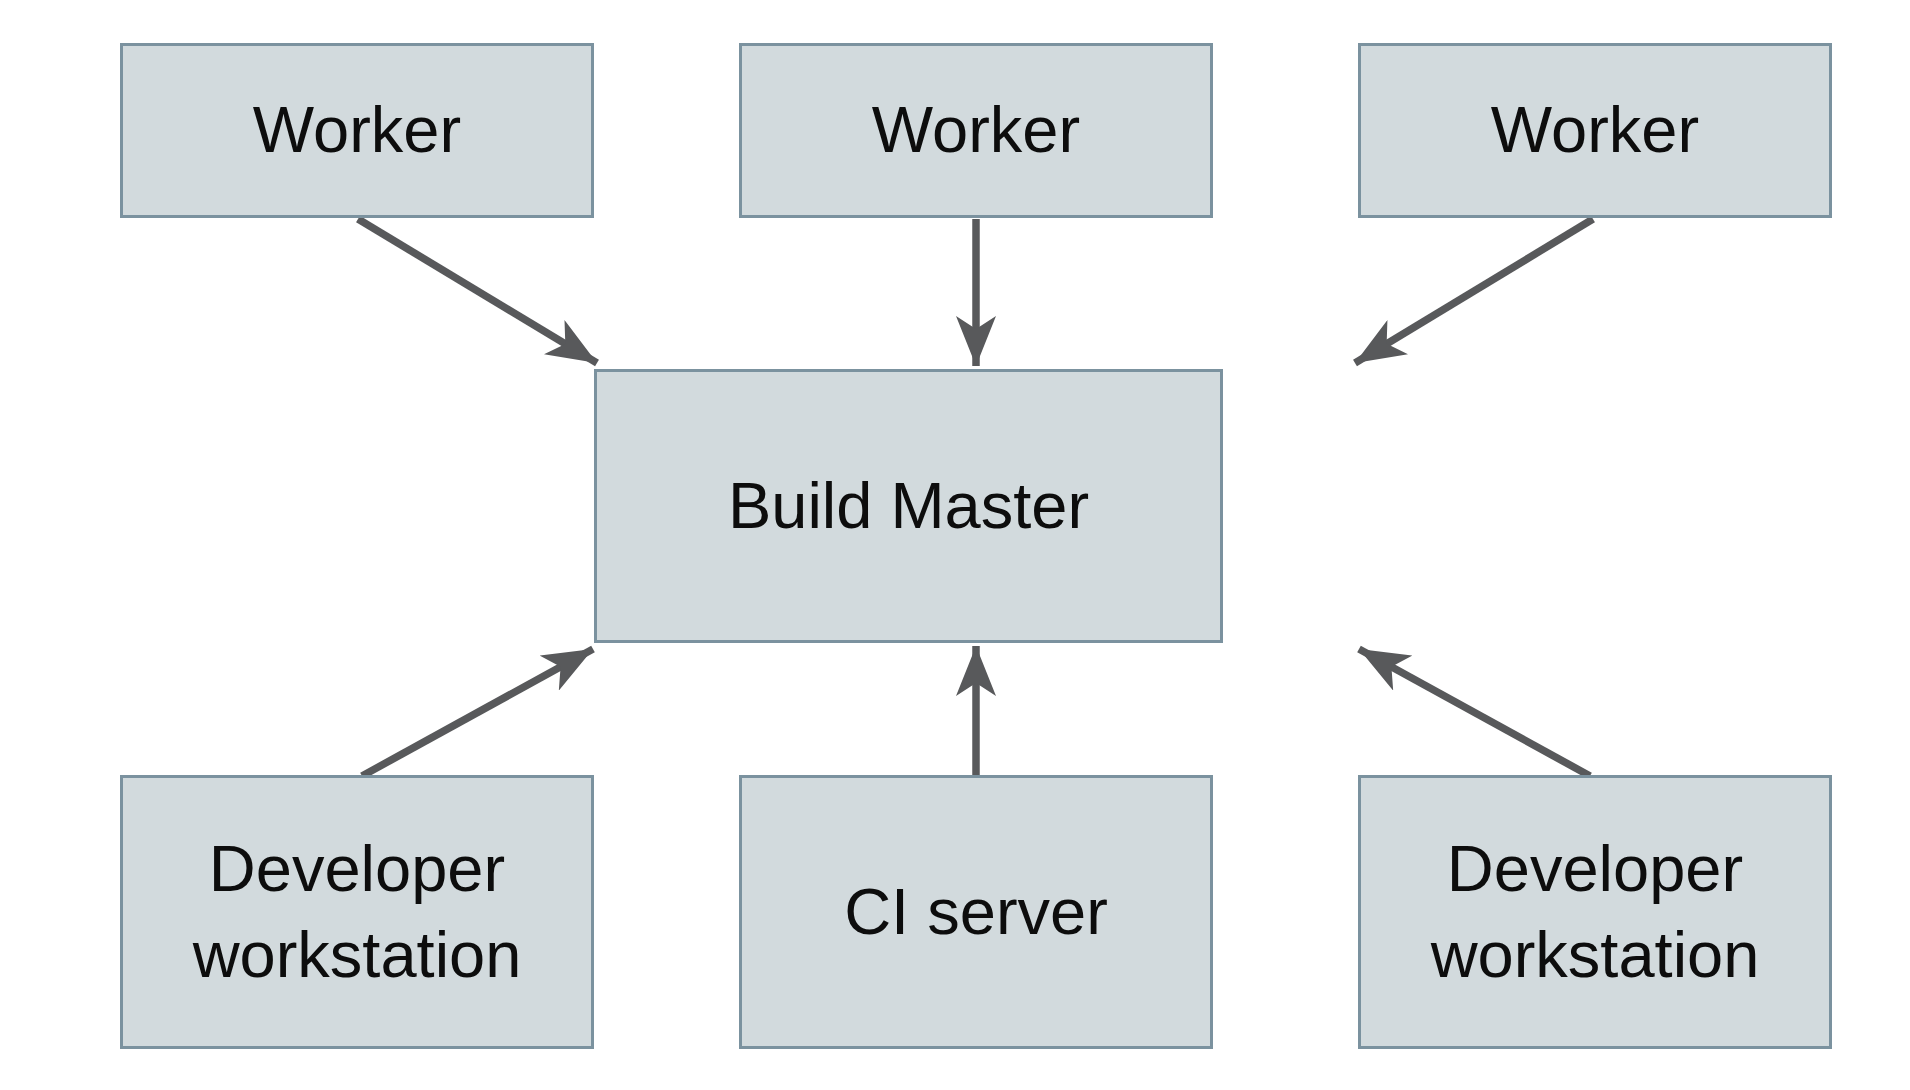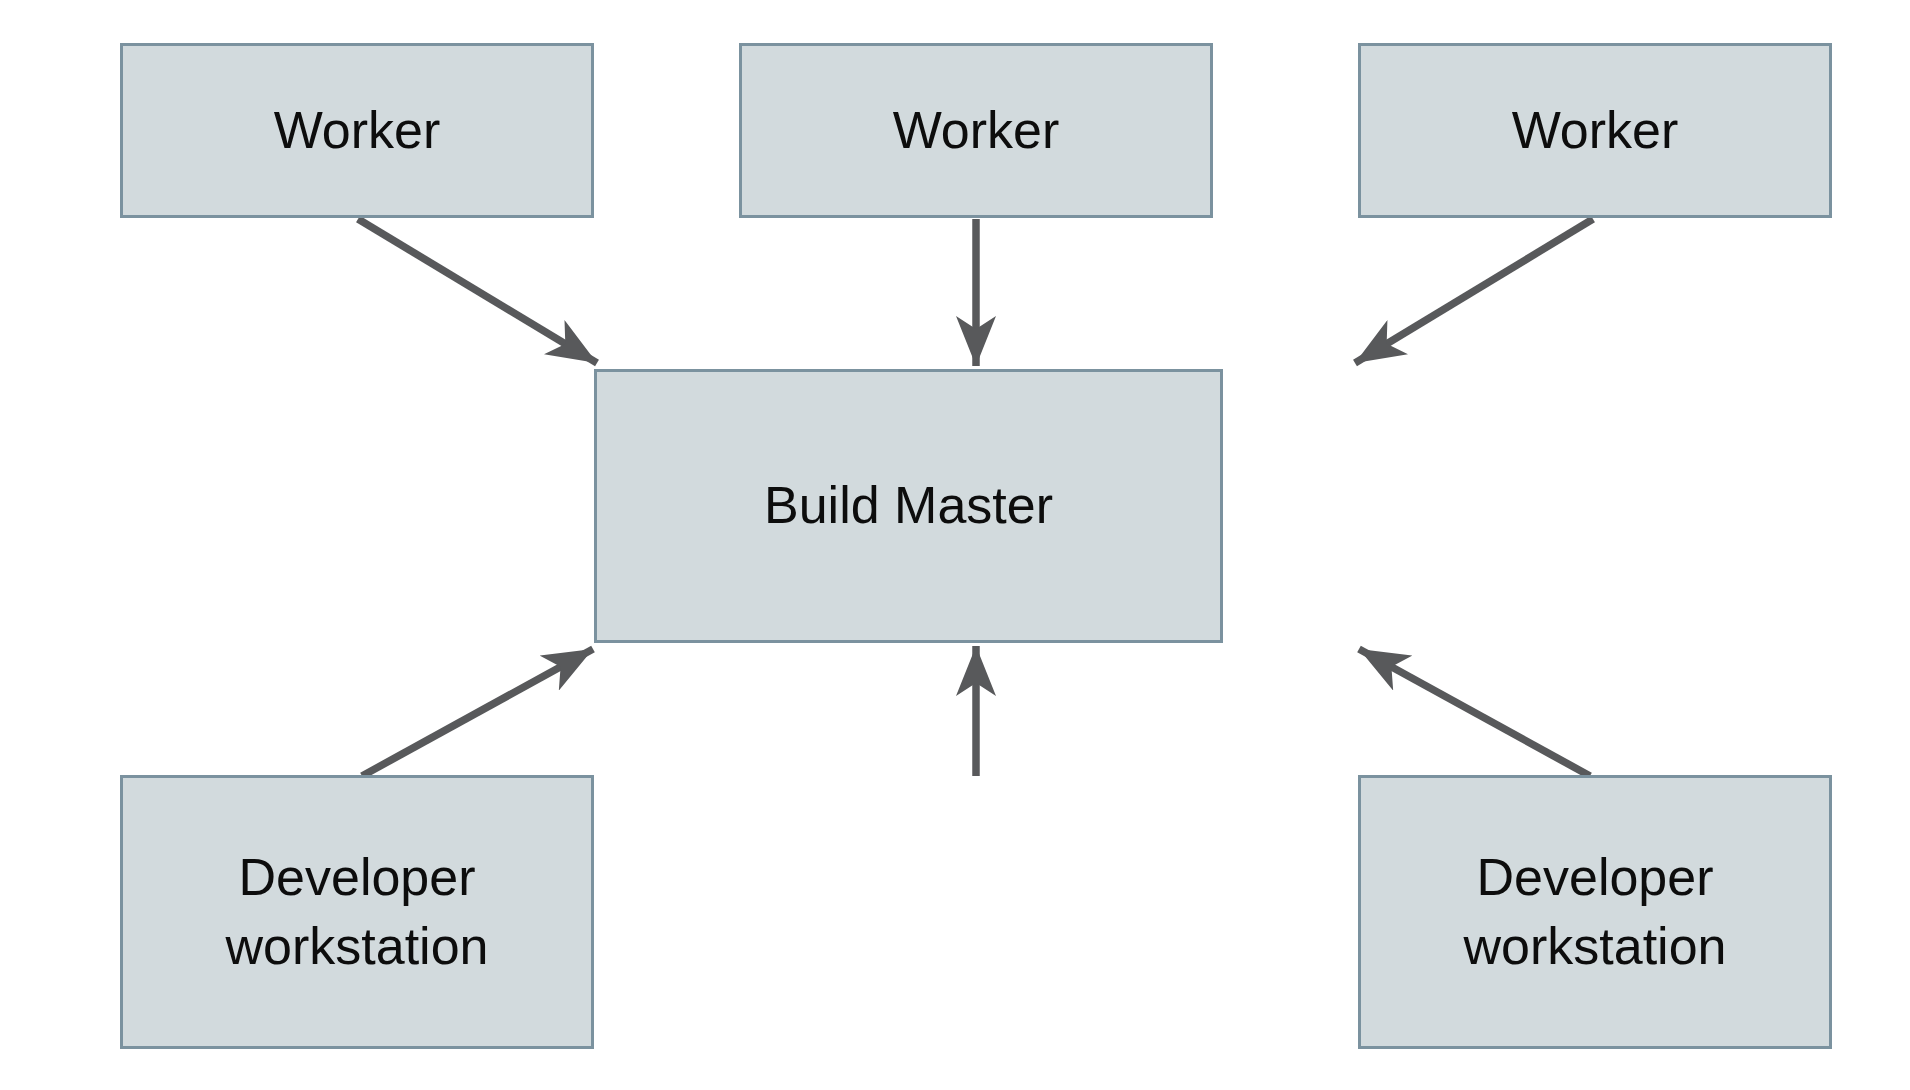--- a/index.html
+++ b/index.html
@@ -17,21 +17,21 @@
   }
   .node {
     position: absolute;
     box-sizing: border-box;
     display: flex;
     align-items: center;
     justify-content: center;
     text-align: center;
   }
   .node-label {
-    font-size: 52px;
+    font-size: 65px;
     line-height: 1.33;
     white-space: pre-line;
     letter-spacing: 0px;
     user-select: none;
   }
   #arrows {
     position: absolute;
     left: 0;
     top: 0;
     pointer-events: none;
@@ -63,17 +63,20 @@
     <div class="node" style="left: 1358px; top: 43px; width: 474px; height: 175px; background: rgb(210, 218, 221); border: 3px solid rgb(123, 146, 159);">
       <div class="node-label" style="color: rgb(13, 13, 13);">Worker</div>
     </div>
     <div class="node" style="left: 594px; top: 369px; width: 629px; height: 274px; background: rgb(210, 218, 221); border: 3px solid rgb(123, 146, 159);">
       <div class="node-label" style="color: rgb(13, 13, 13);">Build Master</div>
     </div>
     <div class="node" style="left: 120px; top: 775px; width: 474px; height: 274px; background: rgb(210, 218, 221); border: 3px solid rgb(123, 146, 159);">
       <div class="node-label" style="color: rgb(13, 13, 13);">Developer
 workstation</div>
     </div>
+    <div class="node" style="left: 739px; top: 775px; width: 474px; height: 274px; background: rgb(210, 218, 221); border: 3px solid rgb(123, 146, 159);">
+      <div class="node-label" style="color: rgb(13, 13, 13);">CI server</div>
+    </div>
     <div class="node" style="left: 1358px; top: 775px; width: 474px; height: 274px; background: rgb(210, 218, 221); border: 3px solid rgb(123, 146, 159);">
       <div class="node-label" style="color: rgb(13, 13, 13);">Developer
 workstation</div>
     </div>
   </div>
 
 </body></html>

